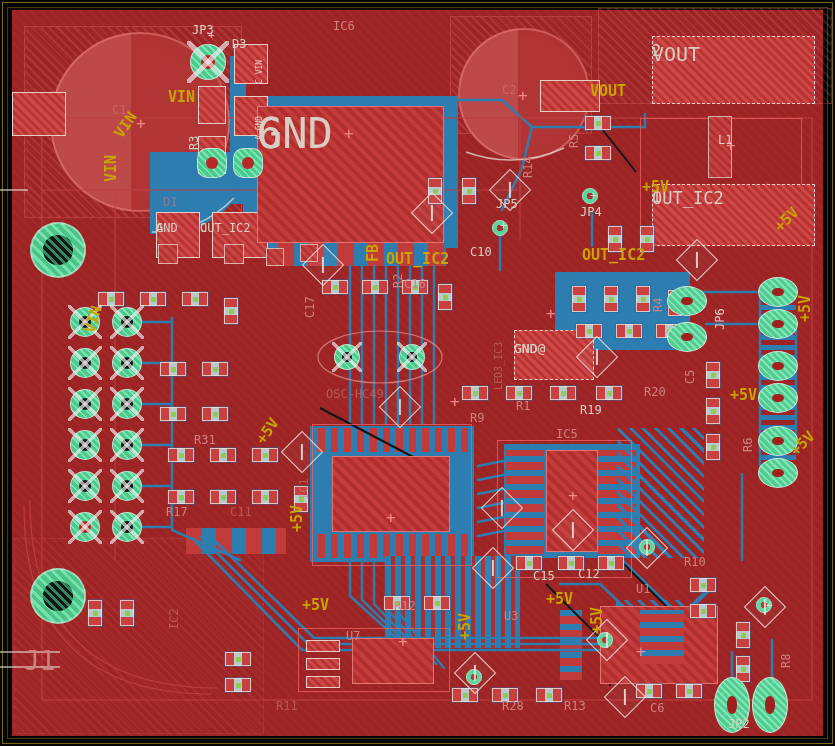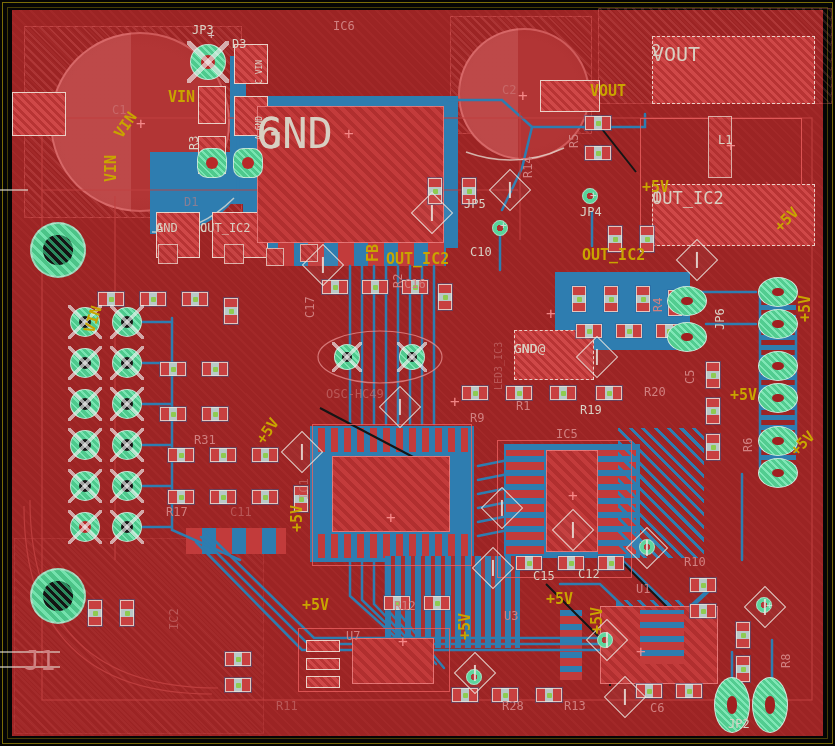--- a/index.html
+++ b/index.html
@@ -353,21 +353,21 @@
   <div class="lbl y v90" style="left:590px;top:634px">+5V</div>
 
   <div class="lbl g v90" style="left:188px;top:150px">R3</div>
   <div class="lbl s faint" style="left:112px;top:104px">C1</div>
   <div class="lbl s faint" style="left:502px;top:84px">C2</div>
   <div class="lbl s v90" style="left:568px;top:148px">R5</div>
   <div class="lbl s v90" style="left:522px;top:178px">R14</div>
   <div class="lbl s v90" style="left:392px;top:288px">R2</div>
   <div class="lbl s" style="left:404px;top:278px">C16</div>
   <div class="lbl s v90" style="left:304px;top:318px">C17</div>
-  <div class="lbl s faint" style="left:184px;top:196px">D1</div>
+  <div class="lbl s faint" style="left:163px;top:196px">D1</div>
   <div class="lbl g" style="left:470px;top:246px">C10</div>
   <div class="lbl s v90" style="left:652px;top:312px">R4</div>
   <div class="lbl s v90" style="left:684px;top:384px">C5</div>
   <div class="lbl s" style="left:644px;top:386px">R20</div>
   <div class="lbl s" style="left:470px;top:412px">R9</div>
   <div class="lbl s" style="left:516px;top:400px">R1</div>
   <div class="lbl g" style="left:580px;top:404px">R19</div>
   <div class="lbl s" style="left:556px;top:428px">IC5</div>
   <div class="lbl s" style="left:194px;top:434px">R31</div>
   <div class="lbl s" style="left:166px;top:506px">R17</div>
@@ -383,21 +383,21 @@
   <div class="lbl s v90" style="left:742px;top:452px">R6</div>
   <div class="lbl s" style="left:502px;top:700px">R28</div>
   <div class="lbl s" style="left:564px;top:700px">R13</div>
   <div class="lbl s" style="left:650px;top:702px">C6</div>
   <div class="lbl s faint" style="left:276px;top:700px">R11</div>
   <div class="lbl s v90 faint" style="left:168px;top:630px">IC2</div>
   <div class="lbl g" style="left:533px;top:570px">C15</div>
   <div class="lbl g" style="left:578px;top:568px">C12</div>
   <div class="lbl s big" style="left:24px;top:648px">J1</div>
   <div class="lbl g" style="left:192px;top:24px">JP3</div>
-  <div class="lbl g" style="left:464px;top:198px">JP5</div>
+  <div class="lbl g" style="left:496px;top:198px">JP5</div>
   <div class="lbl g v90" style="left:714px;top:330px">JP6</div>
   <div class="lbl g" style="left:728px;top:718px">JP2</div>
   <div class="lbl g" style="left:580px;top:206px">JP4</div>
   <div class="lbl g" style="left:232px;top:38px">D3</div>
   <div class="lbl g" style="left:718px;top:134px">L1</div>
   <div class="lbl s" style="left:333px;top:20px">IC6</div>
   <div class="lbl s faint" style="left:326px;top:388px">OSC-HC49</div>
   <div class="lbl g tiny v90" style="left:256px;top:84px">C VIN</div>
   <div class="lbl g tiny v90" style="left:256px;top:140px">A GND</div>
 </div>

